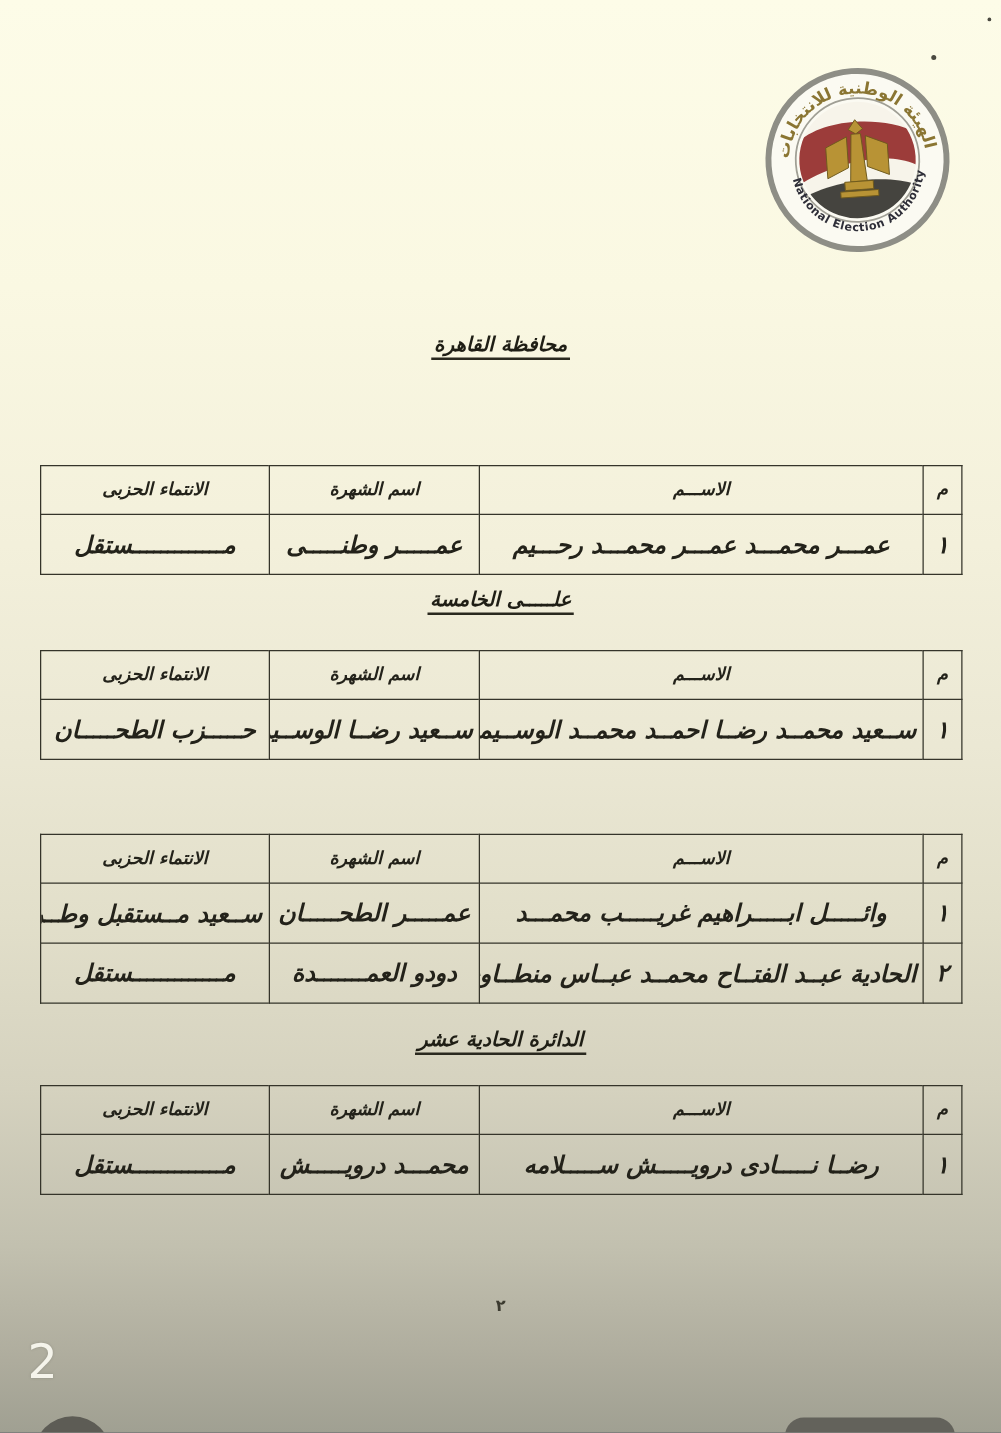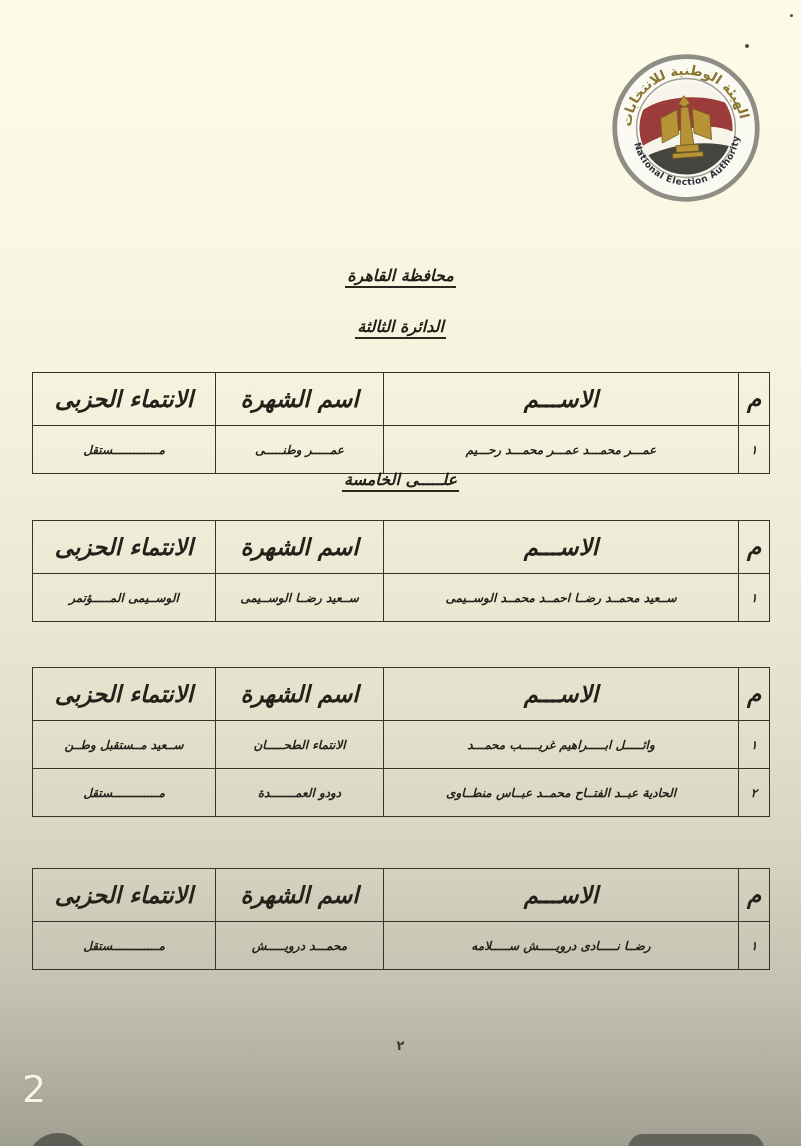--- a/index.html
+++ b/index.html
@@ -21,22 +21,22 @@
   .heading { position:absolute; left:0; width:100%; text-align:center; direction:rtl;
     font-weight:bold; font-style:italic; color:#1f1e15; font-size:16px; }
   .heading span { border-bottom:2.5px solid #2a291f; padding:0 2px 1px 2px; }
 
   
   table.ctable { position:absolute; left:32px; width:737px; border-collapse:collapse;
     table-layout:fixed; direction:rtl; }
   table.ctable td { border:1.6px solid #35342a; text-align:center; vertical-align:middle;
     font-weight:bold; font-style:italic; color:#23221a; padding:2px 5px;
     white-space:nowrap; overflow:hidden; }
-  table.ctable tr.hdr td { font-size:23px; height:53px; }
-  table.ctable tr.row td { font-size:12px; height:48px; }
+  table.ctable tr.hdr td { font-size:14px; height:39px; }
+  table.ctable tr.row td { font-size:19px; height:48px; }
   col.c-num { width:31px; } col.c-name { width:355px; }
   col.c-known { width:168px; } col.c-party { width:183px; }
 
   
   #doc-page-num { position:absolute; left:0; top:1038px; width:100%; text-align:center;
     font-size:13px; color:#3c3b30; font-weight:bold; }
 
   
   #viewer-page { position:absolute; left:22px; top:1070px; font-size:38px; line-height:1;
     color:#f5f4eb; text-shadow:0 0 2px rgba(90,90,80,.35); }
@@ -83,23 +83,20 @@
       </text>
       <text font-family="DejaVu Sans, sans-serif" font-size="9.5" font-weight="bold" fill="#2e2e38" letter-spacing="0.5">
         <textPath href="#arcBottom" startOffset="50%" text-anchor="middle">National Election Authority</textPath>
       </text>
     </svg>
   </div>
 
   <div class="heading" style="top:266px;">
     <span>محافظة القاهرة</span>
   </div>
-  <div class="heading" style="top:317px;">
-    <span>الدائرة الثالثة</span>
-  </div>
 
   <table class="ctable" style="top:372px;">
     <colgroup>
         <col class="c-num">
         <col class="c-name">
         <col class="c-known">
         <col class="c-party">
       </colgroup>
     <tbody>
         <tr class="hdr">
@@ -132,21 +129,21 @@
         <tr class="hdr">
       <td>م</td>
       <td>الاســـم</td>
       <td>اسم الشهرة</td>
       <td>الانتماء الحزبى</td>
     </tr>
     <tr class="row">
       <td>١</td>
       <td>ســعيد محمــد رضــا احمــد محمــد الوســيمى</td>
       <td>ســعيد رضــا الوســيمى</td>
-      <td>الوســيمى المـــــؤتمر</td>
+      <td>حـــــزب الطحـــــان</td>
     </tr>
   </tbody>
     </table>
 
 
   <table class="ctable" style="top:667px;">
     <colgroup>
         <col class="c-num">
         <col class="c-name">
         <col class="c-known">
@@ -155,32 +152,35 @@
     <tbody>
         <tr class="hdr">
       <td>م</td>
       <td>الاســـم</td>
       <td>اسم الشهرة</td>
       <td>الانتماء الحزبى</td>
     </tr>
     <tr class="row">
       <td>١</td>
       <td>وائـــــل ابـــــراهيم غريـــــب محمـــد</td>
-      <td>الانتماء الطحـــــان</td>
+      <td>عمـــــر الطحـــــان</td>
       <td>ســعيد مــستقبل وطــن</td>
     </tr>
     <tr class="row">
       <td>٢</td>
       <td>الحادية عبــد الفتــاح محمــد عبــاس منطــاوى</td>
       <td>دودو العمـــــــدة</td>
       <td>مـــــــــــــستقل</td>
     </tr>
   </tbody>
     </table>
 
+  <div class="heading" style="top:822px;">
+    <span>الدائرة الحادية عشر</span>
+  </div>
 
   <table class="ctable" style="top:868px;">
     <colgroup>
         <col class="c-num">
         <col class="c-name">
         <col class="c-known">
         <col class="c-party">
       </colgroup>
     <tbody>
         <tr class="hdr">

